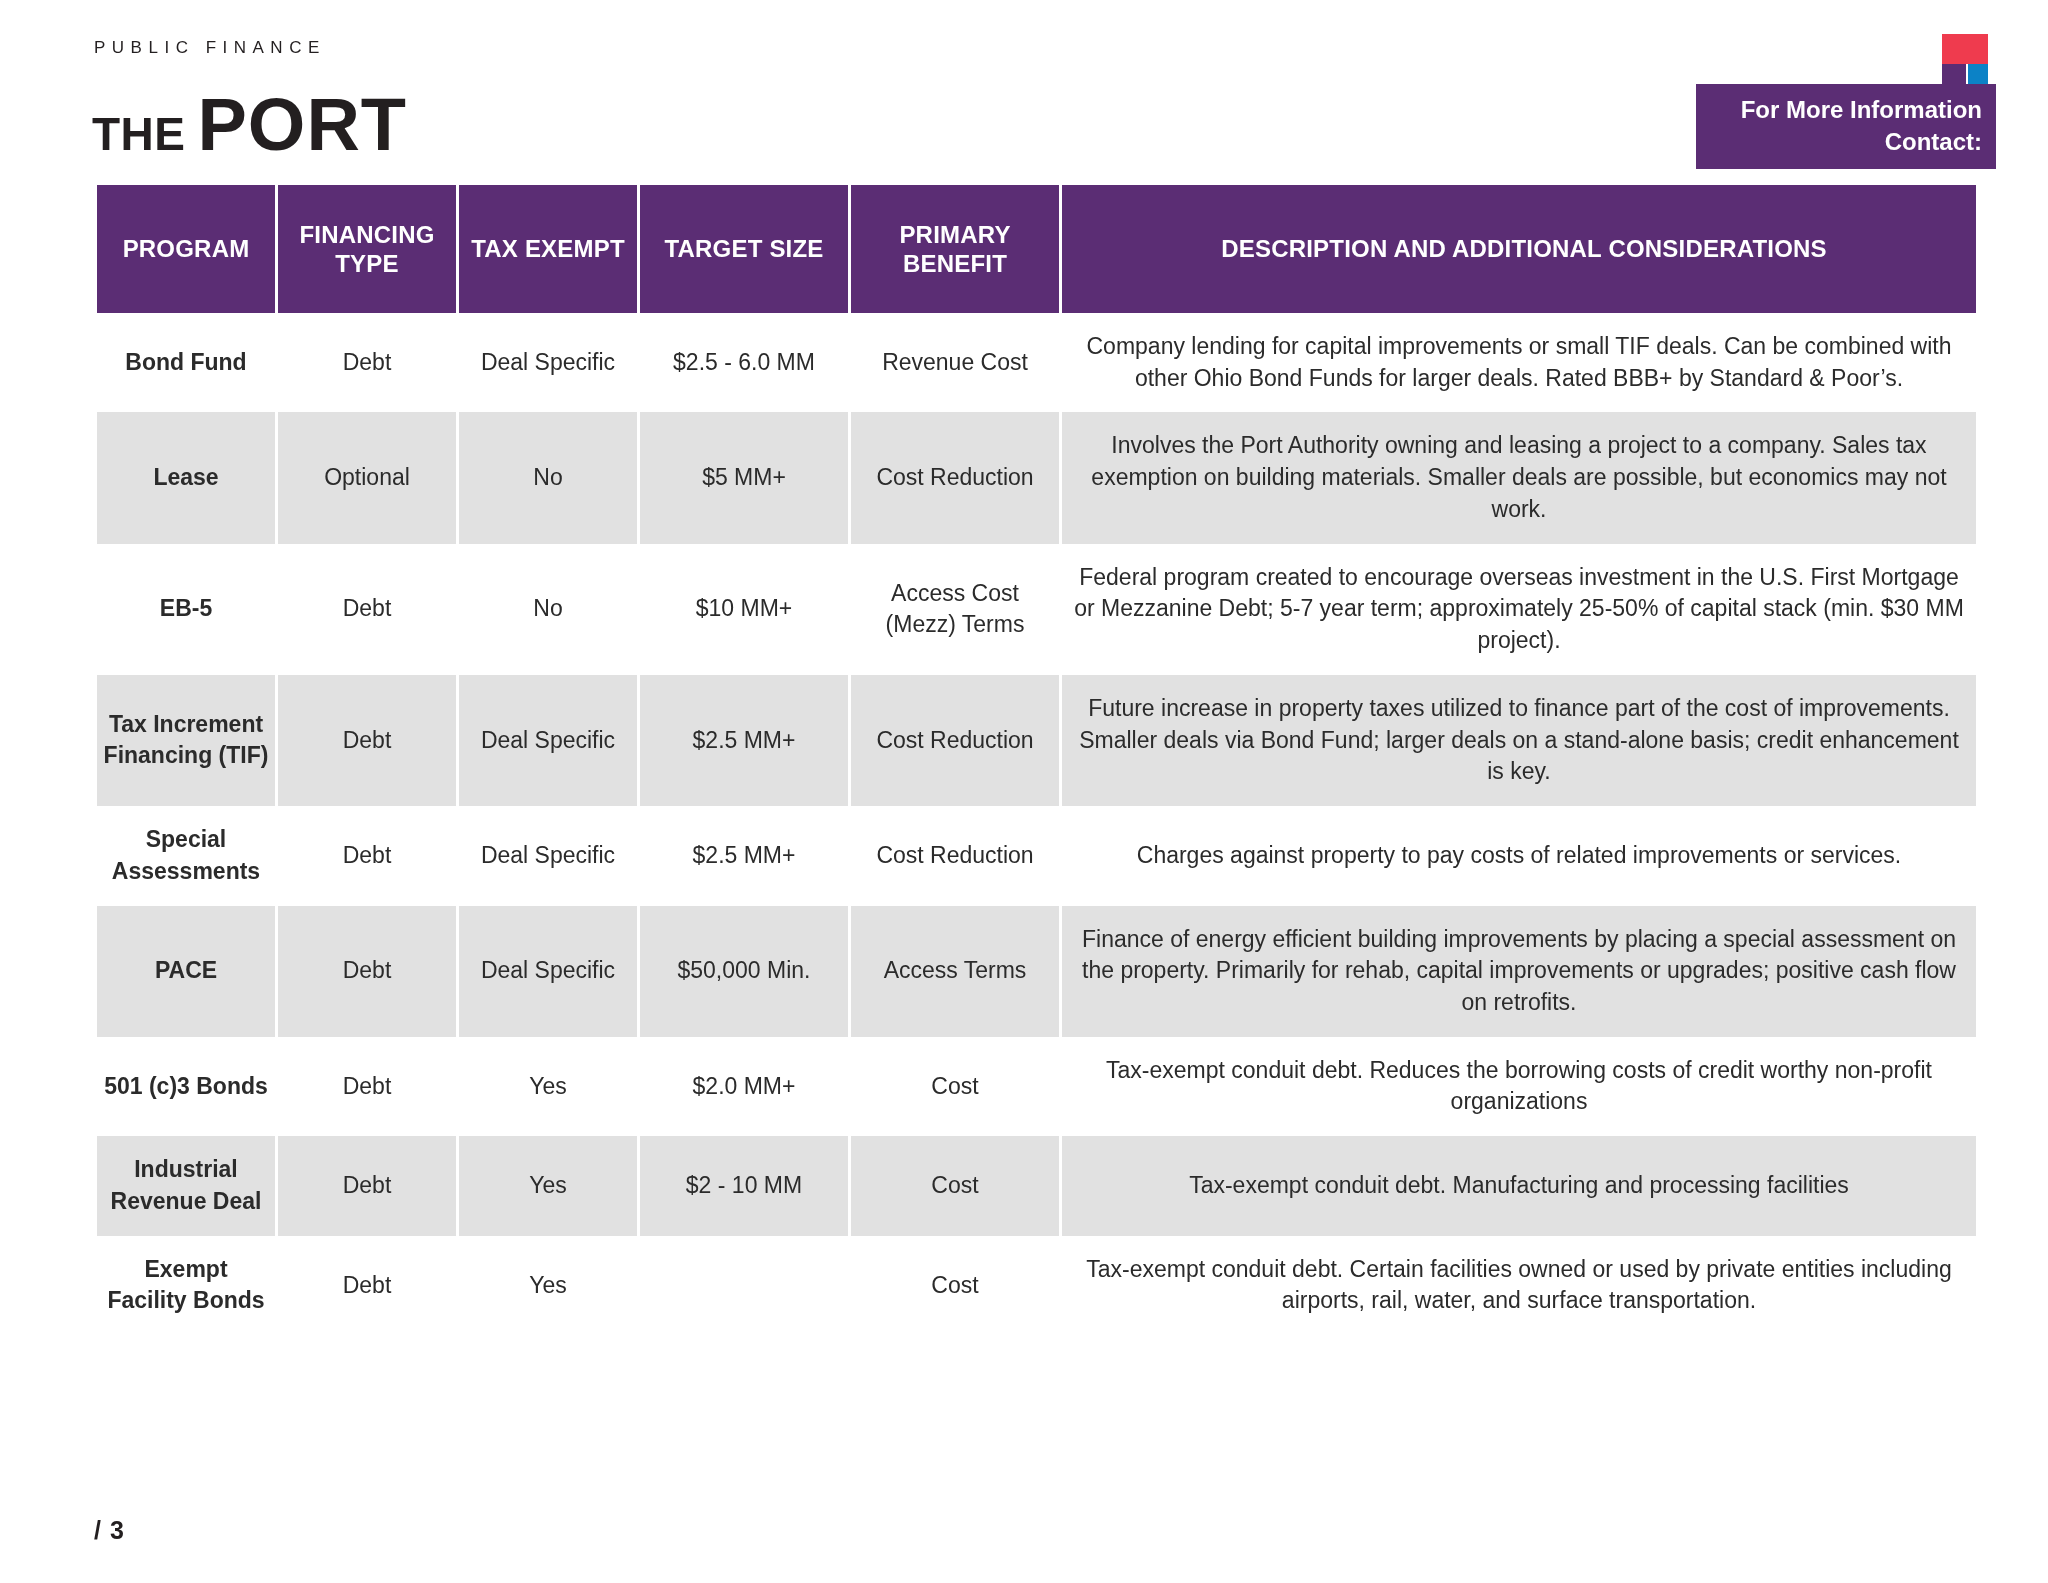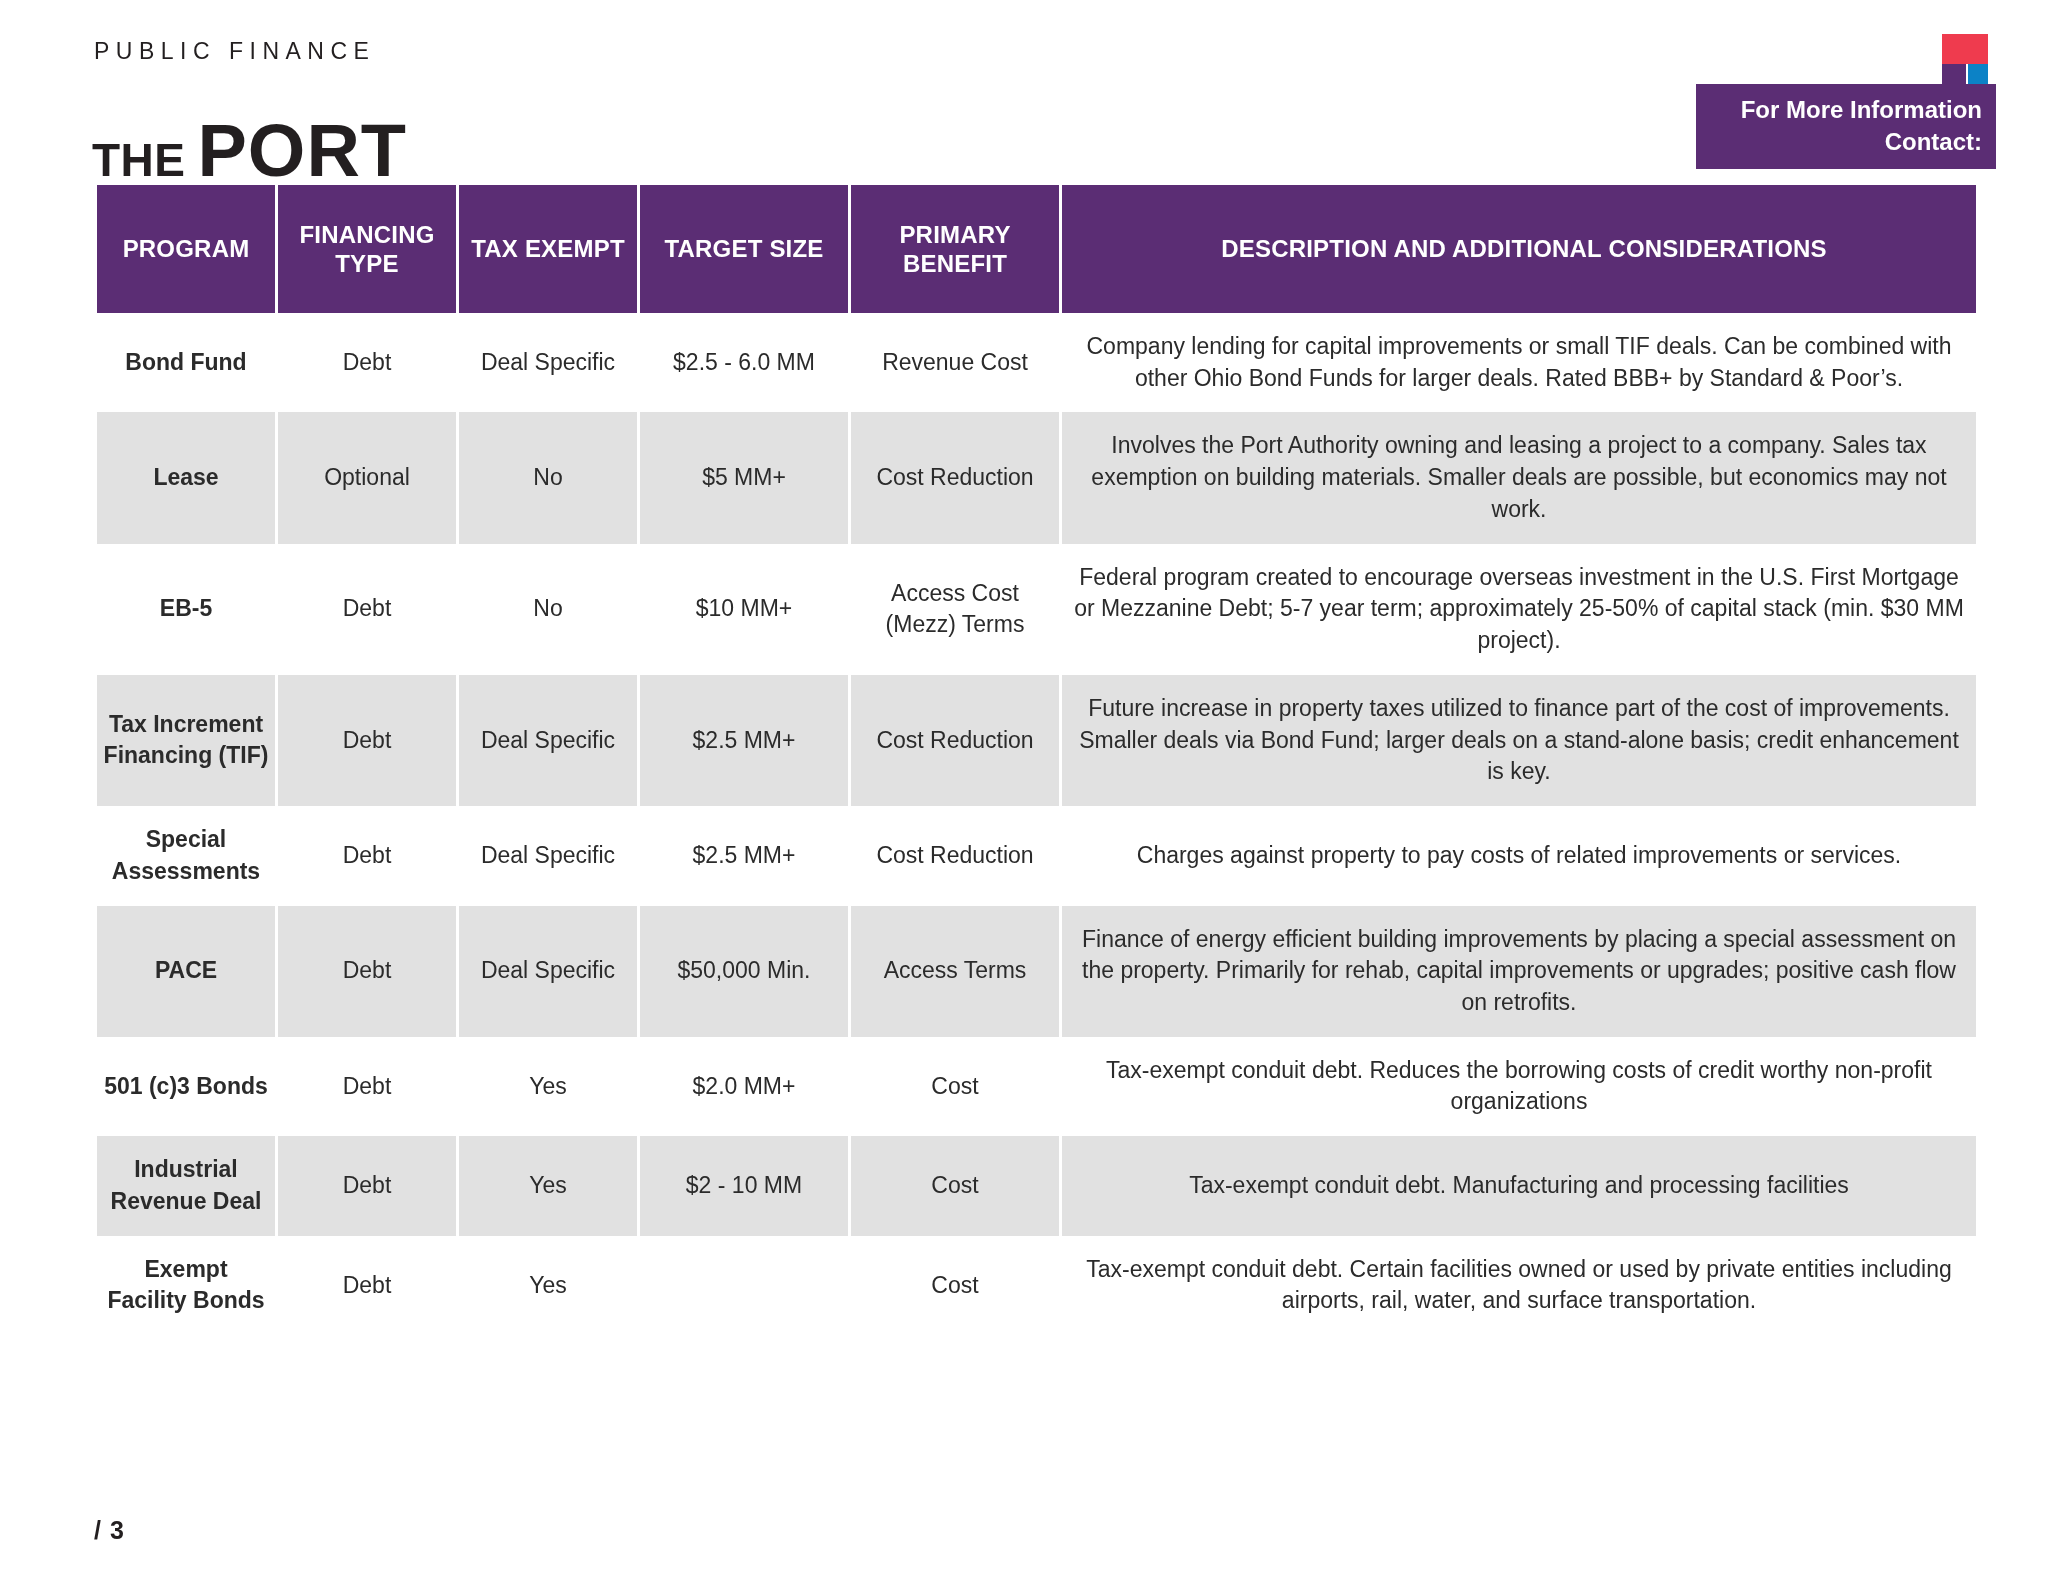--- a/index.html
+++ b/index.html
@@ -23,35 +23,34 @@
   
   .header {
     position: relative;
     height: 175px;
   }
 
   .eyebrow {
     position: absolute;
     left: 94px;
     top: 38px;
-    font-size: 23px;
+    font-size: 17px;
     font-weight: 500;
     letter-spacing: 6.5px;
     color: #231f20;
     text-align: center;
   }
 
   .wordmark {
     position: absolute;
     left: 92px;
     top: 88px;
     display: flex;
     align-items: baseline;
     color: #231f20;
-    margin-top: 26px;
   }
   .wordmark .the {
     font-size: 46px;
     font-weight: 700;
     letter-spacing: 0.5px;
     line-height: 1;
   }
   .wordmark .port {
     font-size: 74px;
     font-weight: 700;

